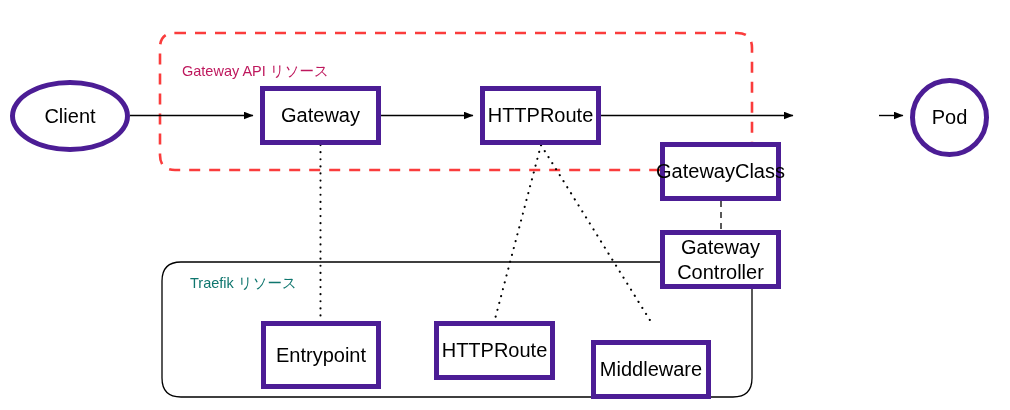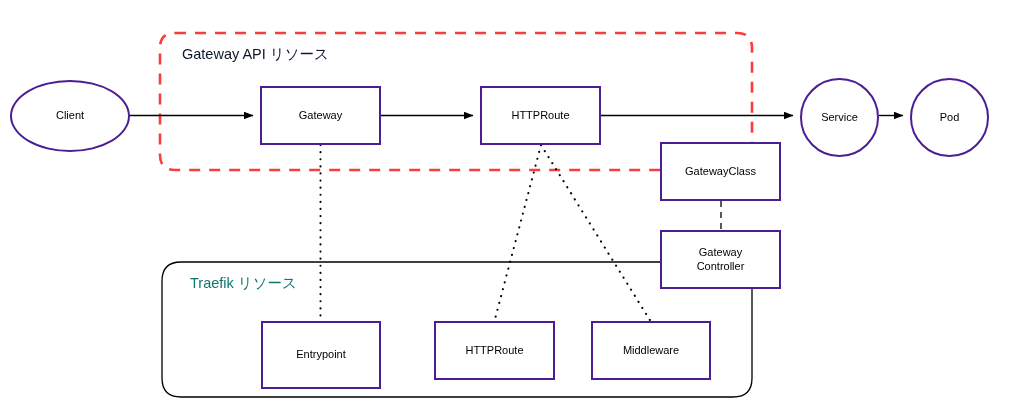--- a/index.html
+++ b/index.html
@@ -26,38 +26,39 @@
     overflow: visible;
   }
   .node {
     position: absolute;
     box-sizing: border-box;
     display: flex;
     align-items: center;
     justify-content: center;
     text-align: center;
     color: #000000;
-    font-size: 11px;
+    font-size: 20px;
     line-height: 1.25;
     background: #ffffff;
-    border: 2px solid #4c1d95;
+    border: 5px solid #4c1d95;
     white-space: pre-line;
   }
   .node.ellipse {
     border-radius: 50%;
   }
   .group-label {
     position: absolute;
     font-size: 14.5px;
     color: #0f766e;
     background: transparent;
     white-space: nowrap;
   }
   .group-label.red {
-    color: #0f172a;
+    color: #be185d;
+    margin-top: 17px;
   }
 </style>
 </head>
 <body>
 
 <div id="canvas">
 
   <svg class="layer" viewBox="0 0 1010 410" xmlns="http://www.w3.org/2000/svg">
     <defs>
       <marker id="arrowhead" markerWidth="10" markerHeight="8" refX="9.5" refY="4" orient="auto" markerUnits="userSpaceOnUse">
@@ -89,28 +90,27 @@
   <div class="group-label red" style="left:182px; top:45px;">Gateway API リソース</div>
 
   <div class="group-label" style="left:190px; top:274px;">Traefik リソース</div>
 
   <div class="node ellipse" style="left:10px; top:80px; width:120px; height:72px;">Client</div>
 
   <div class="node" style="left:260px; top:86px; width:121px; height:59px;">Gateway</div>
 
   <div class="node" style="left:480px; top:86px; width:121px; height:59px;">HTTPRoute</div>
 
-  <div class="node ellipse" style="left:800px; top:78px; width:79px; height:79px;">Service</div>
 
   <div class="node" style="left:660px; top:142px; width:121px; height:59px;">GatewayClass</div>
 
   <div class="node ellipse" style="left:910px; top:78px; width:79px; height:79px;">Pod</div>
 
   <div class="node" style="left:660px; top:230px; width:121px; height:59px;">Gateway
 Controller</div>
 
   <div class="node" style="left:261px; top:321px; width:120px; height:68px;">Entrypoint</div>
 
   <div class="node" style="left:434px; top:321px; width:121px; height:59px;">HTTPRoute</div>
 
-  <div class="node" style="left:591px; top:321px; width:120px; height:59px;">Middleware</div>
+  <div class="node" style="left:591px; top:340px; width:120px; height:59px;">Middleware</div>
 
 </div>
 
 </body></html>

